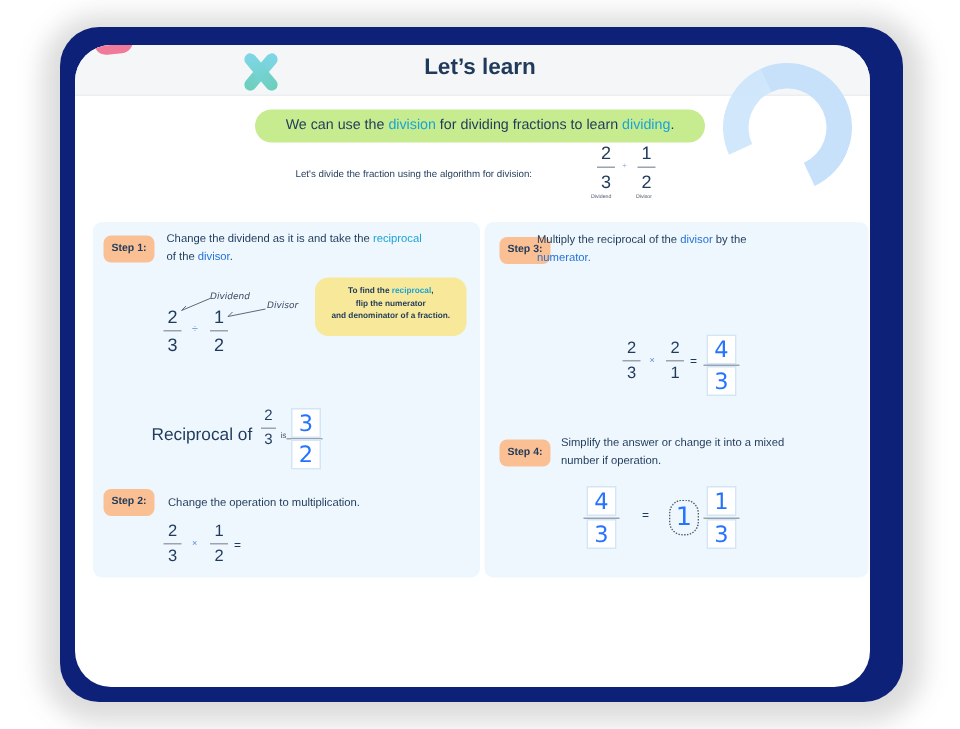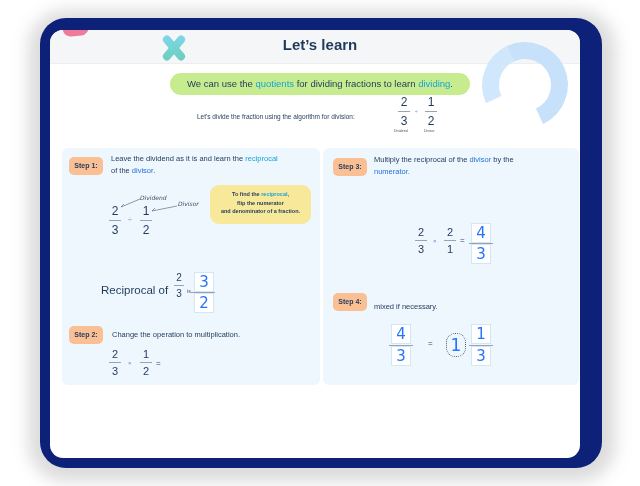--- a/index.html
+++ b/index.html
@@ -9,21 +9,21 @@
     .shadow {
       position: absolute; left: 28px; top: 10px; width: 588px; height: 472px;
       border-radius: 38px; background: rgba(60,60,60,0.18); filter: blur(8px);
     }
     .device {
       position: absolute; left: 40px; top: 18px; width: 562px; height: 450px;
       background: #0d2178; border-radius: 26px;
     }
     .screen {
       position: absolute; left: 50px; top: 30px; width: 530px; height: 428px;
-      background: #ffffff; border-radius: 13px; overflow: hidden;
+      background: #ffffff; border-radius: 24px; overflow: hidden;
     }
     .header {
       position: absolute; left: 0; top: 0; width: 540px; height: 34px;
       background: #f5f6f8; border-bottom: 1px solid #eceef2;
     }
     .title {
       position: absolute; left: 0; top: 6px; width: 540px; text-align: center;
       font-size: 15px; font-weight: bold; color: #1f3a5a;
     }
     .deco-pink {
@@ -98,21 +98,21 @@
     <div class="deco-pink"></div>
     <div class="deco-x">
         <span></span>
         <span></span>
       </div>
     <div class="deco-arc"></div>
     <div class="title">Let’s learn</div>
   </div>
 
   <div class="banner">
-    <span>We can use the </span><span class="hl">quotients</span><span> for dividing fractions to learn </span><span class="hl">dividing</span><span>.</span>
+    <span>We can use the </span><span class="hl">division</span><span> for dividing fractions to learn </span><span class="hl">dividing</span><span>.</span>
   </div>
 
   <div class="intro">Let's divide the fraction using the algorithm for division:</div>
   <div class="frac" style="left:348px;top:65px;width:12px;font-size:12px;">
     <span class="n">2</span>
       <span class="bar"></span>
       <span class="d">3</span>
   </div>
   <div class="cap" style="left:344px;top:99px;">Dividend</div>
   <div class="op" style="left:365px;top:78px;font-size:5px;">÷</div>
@@ -120,21 +120,21 @@
     <span class="n">1</span>
       <span class="bar"></span>
       <span class="d">2</span>
   </div>
   <div class="cap" style="left:374px;top:99px;">Divisor</div>
 
   <div class="panel" style="left:12px;top:118px;width:258px;height:237px;"></div>
 
   <div class="step" style="left:19px;top:127px;">Step 1:</div>
   <div class="stext" style="left:61px;top:123px;width:205px;">
-    <span>Leave the dividend as it is and learn the </span><span class="hl">reciprocal</span><br>
+    <span>Change the dividend as it is and take the </span><span class="hl">reciprocal</span><br>
     <span>of the </span><span class="hl2">divisor</span><span>.</span>
   </div>
 
   <div class="hand" style="left:90px;top:164px;">Dividend</div>
   <div class="hand" style="left:128px;top:170px;">Divisor</div>
   <svg style="position:absolute;left:66px;top:166px;" width="80" height="20">
     <line x1="24" y1="3" x2="5" y2="11" stroke="#4a5a6a" stroke-width="0.6"></line>
     <line x1="5" y1="11" x2="8" y2="8" stroke="#4a5a6a" stroke-width="0.6"></line>
     <line x1="61" y1="10" x2="36" y2="15" stroke="#4a5a6a" stroke-width="0.6"></line>
     <line x1="36" y1="15" x2="39" y2="12" stroke="#4a5a6a" stroke-width="0.6"></line>
@@ -181,21 +181,21 @@
   <div class="frac" style="left:90px;top:318px;width:12px;font-size:11px;">
     <span class="n">1</span>
       <span class="bar"></span>
       <span class="d">2</span>
   </div>
   <div class="eq" style="left:106px;top:329px;">=</div>
 
   <div class="panel" style="left:273px;top:118px;width:256px;height:237px;"></div>
 
   <div class="step" style="left:283px;top:128px;">Step 3:</div>
-  <div class="stext" style="left:324px;top:124px;width:200px;">
+  <div class="stext" style="left:308px;top:124px;width:200px;">
     <span>Multiply the reciprocal of the </span><span class="hl2">divisor</span><span> by the</span><br>
     <span class="hl2">numerator.</span>
   </div>
 
   <div class="frac" style="left:365px;top:196px;width:12px;font-size:11px;">
     <span class="n">2</span>
       <span class="bar"></span>
       <span class="d">3</span>
   </div>
   <div class="op" style="left:383px;top:208px;font-size:6px;">×</div>
@@ -204,22 +204,22 @@
       <span class="bar"></span>
       <span class="d">1</span>
   </div>
   <div class="eq" style="left:410px;top:206px;">=</div>
   <div class="box" style="left:421px;top:193px;">4</div>
   <div class="boxbar" style="left:419px;top:213px;width:24px;"></div>
   <div class="box" style="left:421px;top:214px;">3</div>
 
   <div class="step" style="left:283px;top:263px;">Step 4:</div>
   <div class="stext" style="left:324px;top:259px;width:200px;">
-    <br>
-    <span>mixed if necessary.</span>
+    <span>Simplify the answer or change it into a mixed</span><br>
+    <span>number if operation.</span>
   </div>
 
   <div class="box" style="left:341px;top:294px;">4</div>
   <div class="boxbar" style="left:339px;top:315px;width:24px;"></div>
   <div class="box" style="left:341px;top:316px;">3</div>
   <div class="eq" style="left:378px;top:309px;">=</div>
   <div class="circle" style="left:396px;top:303px;">1</div>
   <div class="box" style="left:421px;top:294px;">1</div>
   <div class="boxbar" style="left:419px;top:315px;width:24px;"></div>
   <div class="box" style="left:421px;top:316px;">3</div>

